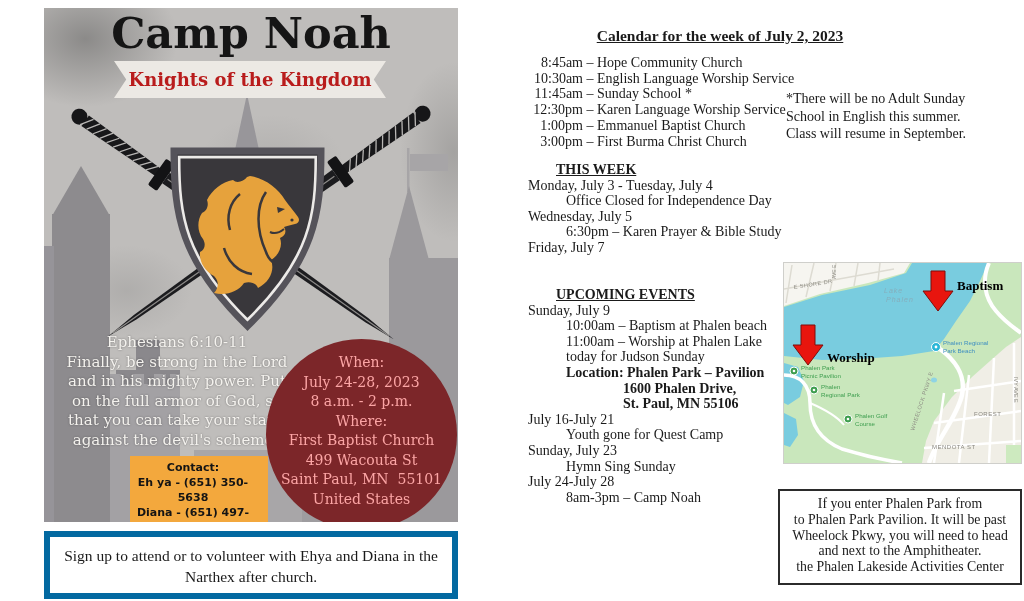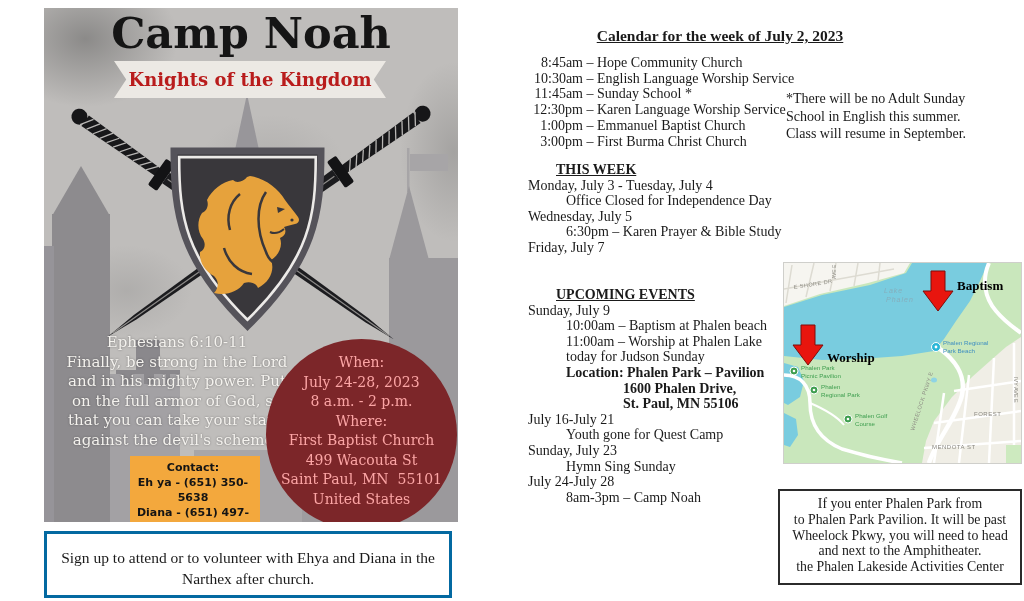--- a/index.html
+++ b/index.html
@@ -19,30 +19,30 @@
     font-family:"DejaVu Serif",serif;font-weight:bold;font-size:43px;line-height:50px;
     color:#151515;letter-spacing:0px;}
   .banner{position:absolute;left:70px;top:53px;width:272px;height:37px;background:#ece9e4;
     clip-path:polygon(0 0,100% 0,95.5% 50%,100% 100%,0 100%,4.5% 50%);
     display:flex;align-items:center;justify-content:center;}
   .banner span{font-family:"DejaVu Serif",serif;font-weight:bold;font-size:18px;color:#b91c1c;}
   .verse{position:absolute;left:14px;top:325px;width:238px;text-align:center;color:#f4f2ee;
     font-family:"DejaVu Serif",serif;font-size:15px;line-height:19.5px;
     text-shadow:0 0 2px rgba(40,40,40,.5);}
   .contact{position:absolute;left:86px;top:448px;width:126px;background:#f3a83d;
-    text-align:center;padding:4px 4px 5px 0;font-family:"DejaVu Sans",sans-serif;
+    text-align:center;padding:4px 12px 5px 0;font-family:"DejaVu Sans",sans-serif;
     font-weight:bold;font-size:11px;line-height:15px;color:#141414;}
   .circle{position:absolute;left:222px;top:331px;width:191px;height:191px;border-radius:50%;
     background:#7c2629;text-align:center;color:#fca5a5;
     font-family:"DejaVu Serif",serif;font-size:14px;line-height:19.5px;padding-top:0;}
   .circle .lines{padding-top:14px;}
 
   
-  .signup{position:absolute;left:44px;top:531px;width:402px;height:48px;border:3px solid #0369a1;
-    text-align:center;font-size:15.5px;line-height:21px;padding-top:13px;}
+  .signup{position:absolute;left:44px;top:531px;width:402px;height:48px;border:6px solid #0369a1;
+    text-align:center;font-size:15.5px;line-height:21px;padding-top:8px;}
 
   
   .cal-title{position:absolute;left:528px;top:27px;width:384px;text-align:center;
     font-weight:bold;font-size:15.5px;text-decoration:underline;}
   .services{position:absolute;left:528px;top:55px;font-size:14px;line-height:15.7px;}
   .svc-time{display:inline-block;width:55px;text-align:right;}
   .side-note{position:absolute;left:786px;top:90px;width:208px;font-size:14px;line-height:17.5px;}
   .week-block{position:absolute;left:528px;width:300px;font-size:14px;line-height:15.6px;}
   .blk-head{font-weight:bold;text-decoration:underline;margin-left:28px;}
   .ind0{padding-left:0;} .ind1{padding-left:38px;} .ind2{padding-left:95px;}

